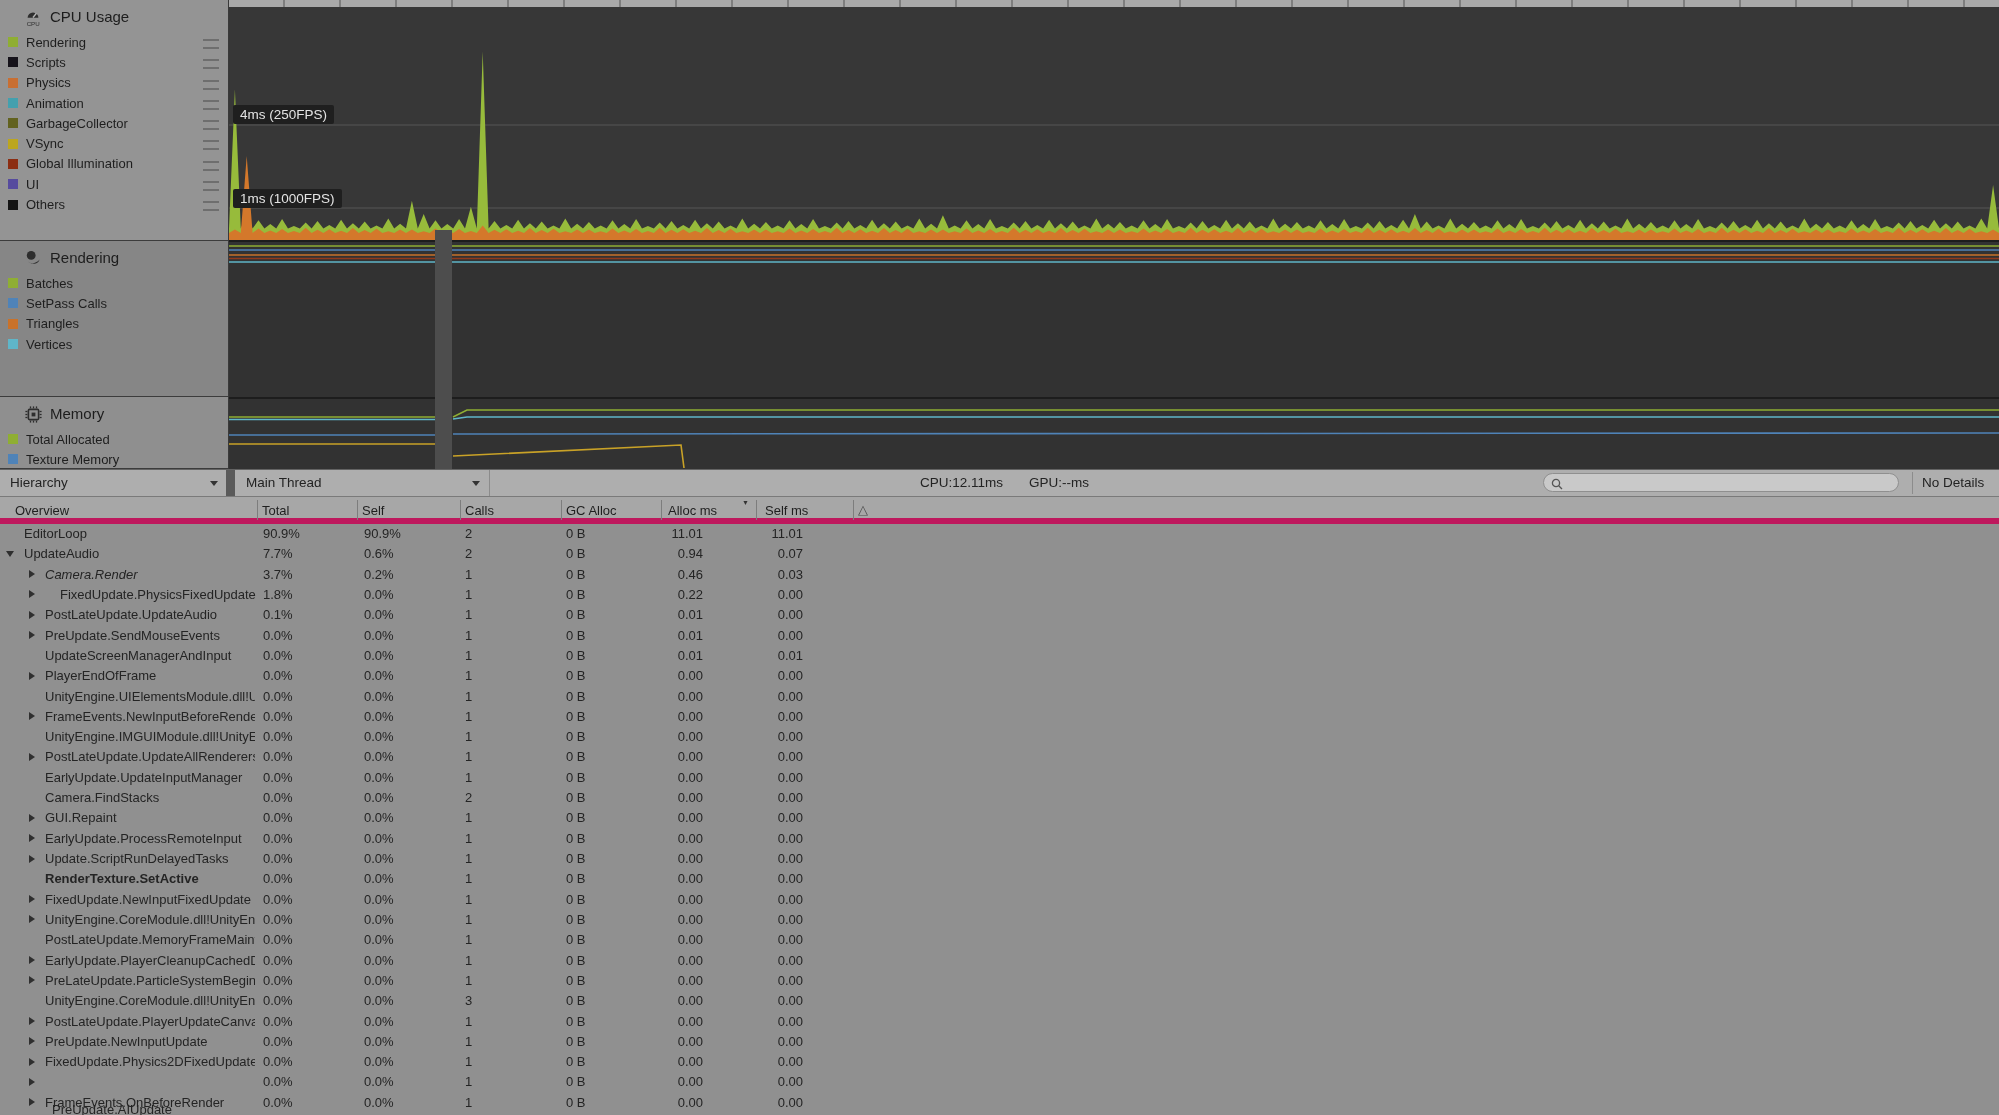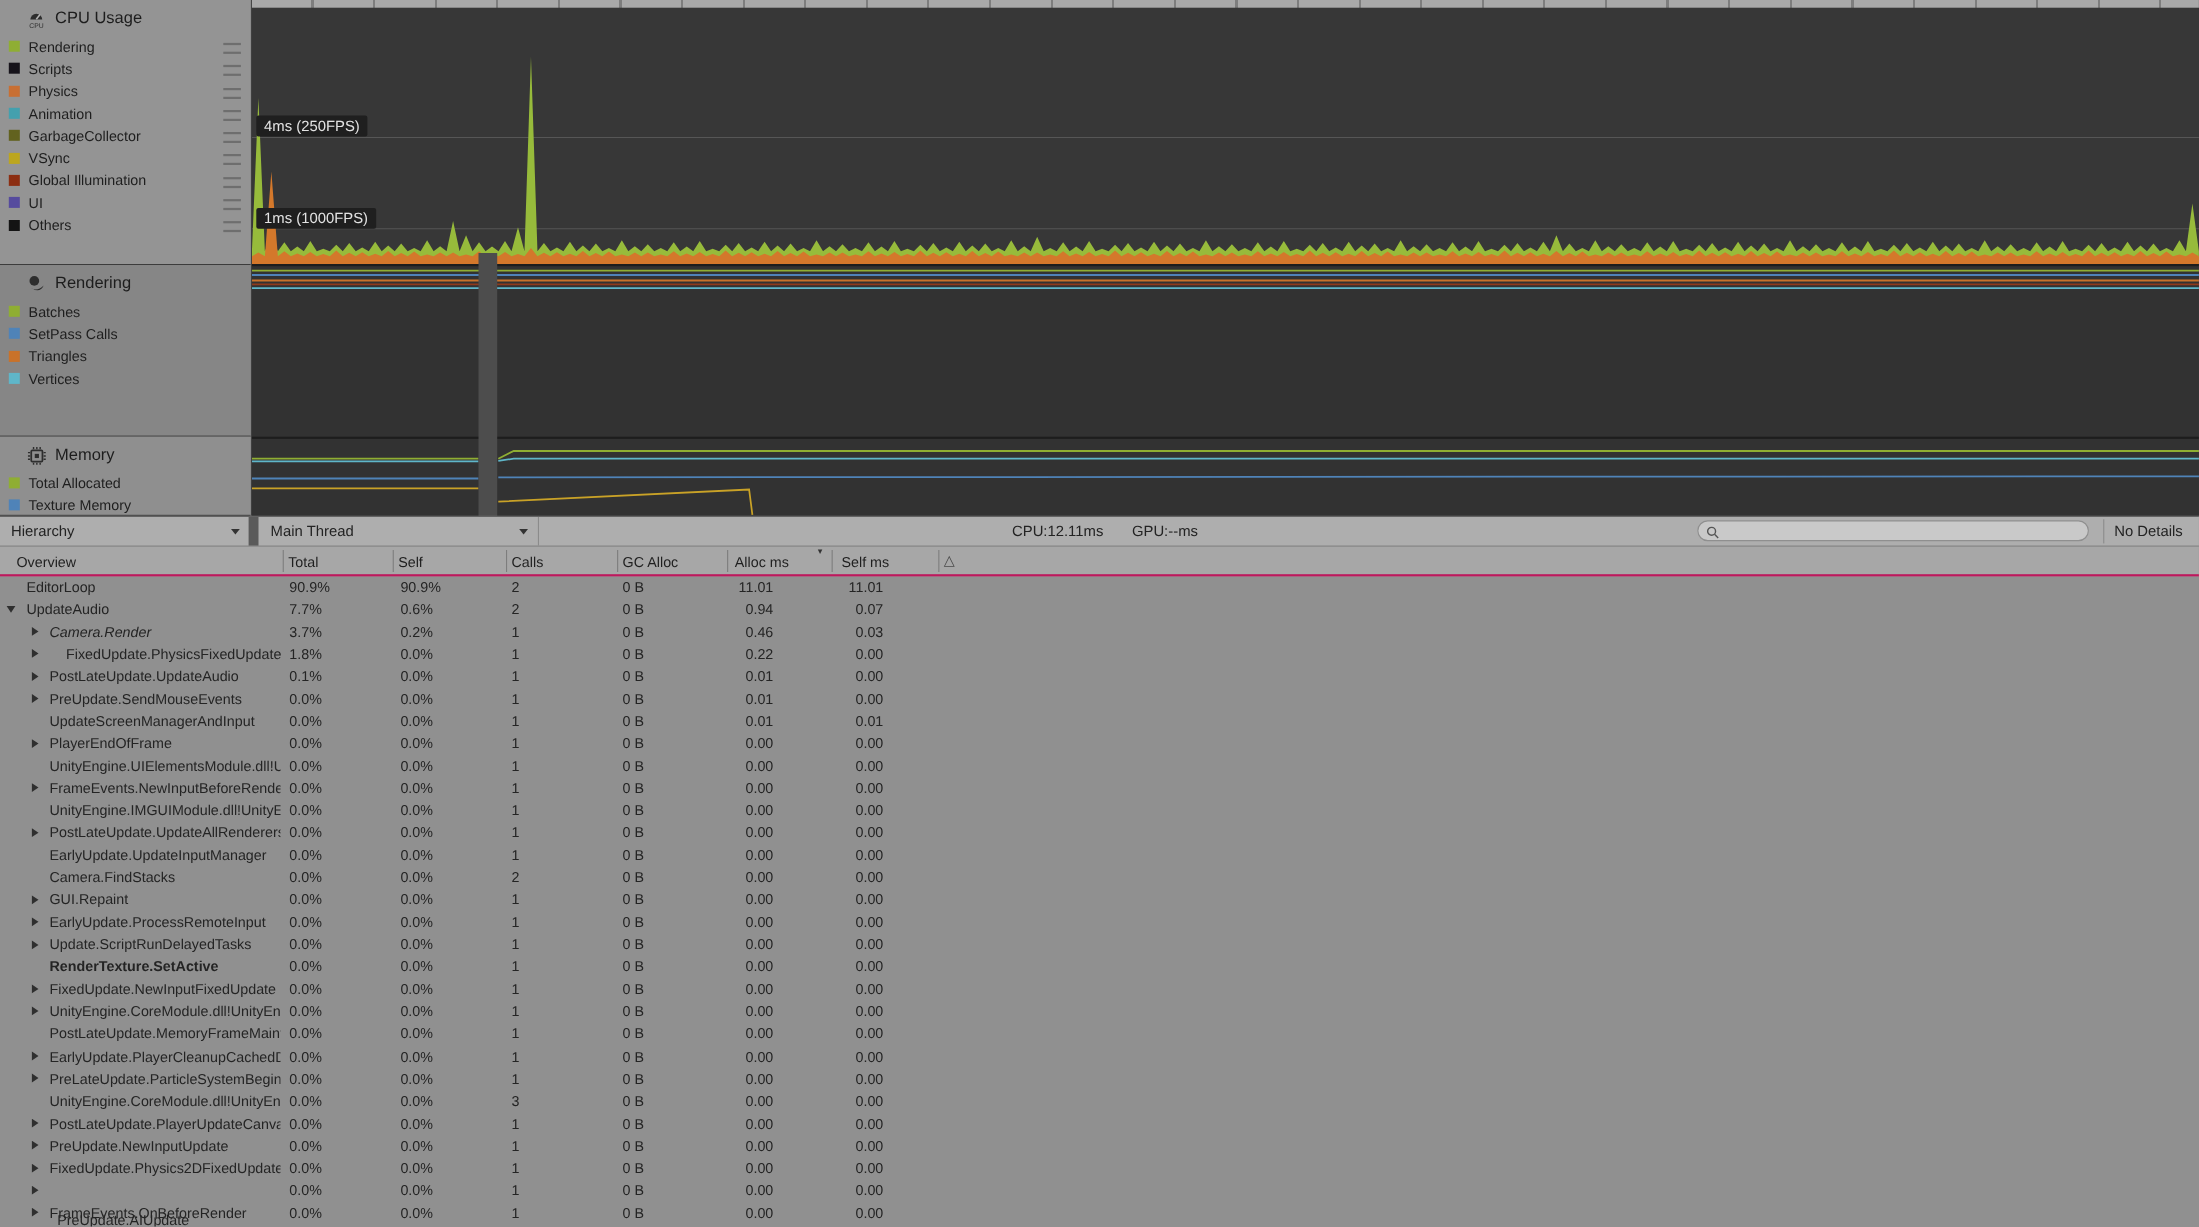--- a/index.html
+++ b/index.html
@@ -38,21 +38,21 @@
   #perf-times{position:absolute;left:920px;top:0;height:26px;line-height:26px}
   #perf-times span{margin-right:26px}
   #search-box{position:absolute;left:1543px;top:3px;width:356px;height:19px;box-sizing:border-box;
       background:#c9c9c9;border:1px solid #8f8f8f;border-radius:10px}
   #search-box svg{position:absolute;left:6px;top:3px}
   #toolbar-sep{position:absolute;left:1912px;top:2px;width:1px;height:22px;background:#8c8c8c}
   #no-details{position:absolute;left:1922px;top:0;height:26px;line-height:26px;white-space:nowrap}
 
   
   #thead{position:absolute;left:0;top:497px;width:1999px;height:27px;background:#a7a7a7;
-      border-bottom:2px solid #be185d;box-sizing:border-box;font-size:13px;color:#1f1f1f}
+      border-bottom:6px solid #be185d;box-sizing:border-box;font-size:13px;color:#1f1f1f}
   .hcell{position:absolute;top:6px;white-space:nowrap}
   .hsep{position:absolute;top:3px;width:1px;height:20px;background:#7d7d7d}
   #sort-icon{position:absolute;left:742px;top:2px;font-size:7px;color:#333}
   #warn-icon{position:absolute;left:858px;top:5px;font-size:13px;color:#4a4a4a}
 
   
   #rows{position:absolute;left:0;top:524px;width:1999px;height:591px;overflow:hidden;font-size:13px;color:#242424}
   .trow{position:relative;height:20.32px;line-height:20.32px}
   .trow span{position:absolute;white-space:nowrap;overflow:hidden}
   .arr{position:absolute;width:0;height:0}

